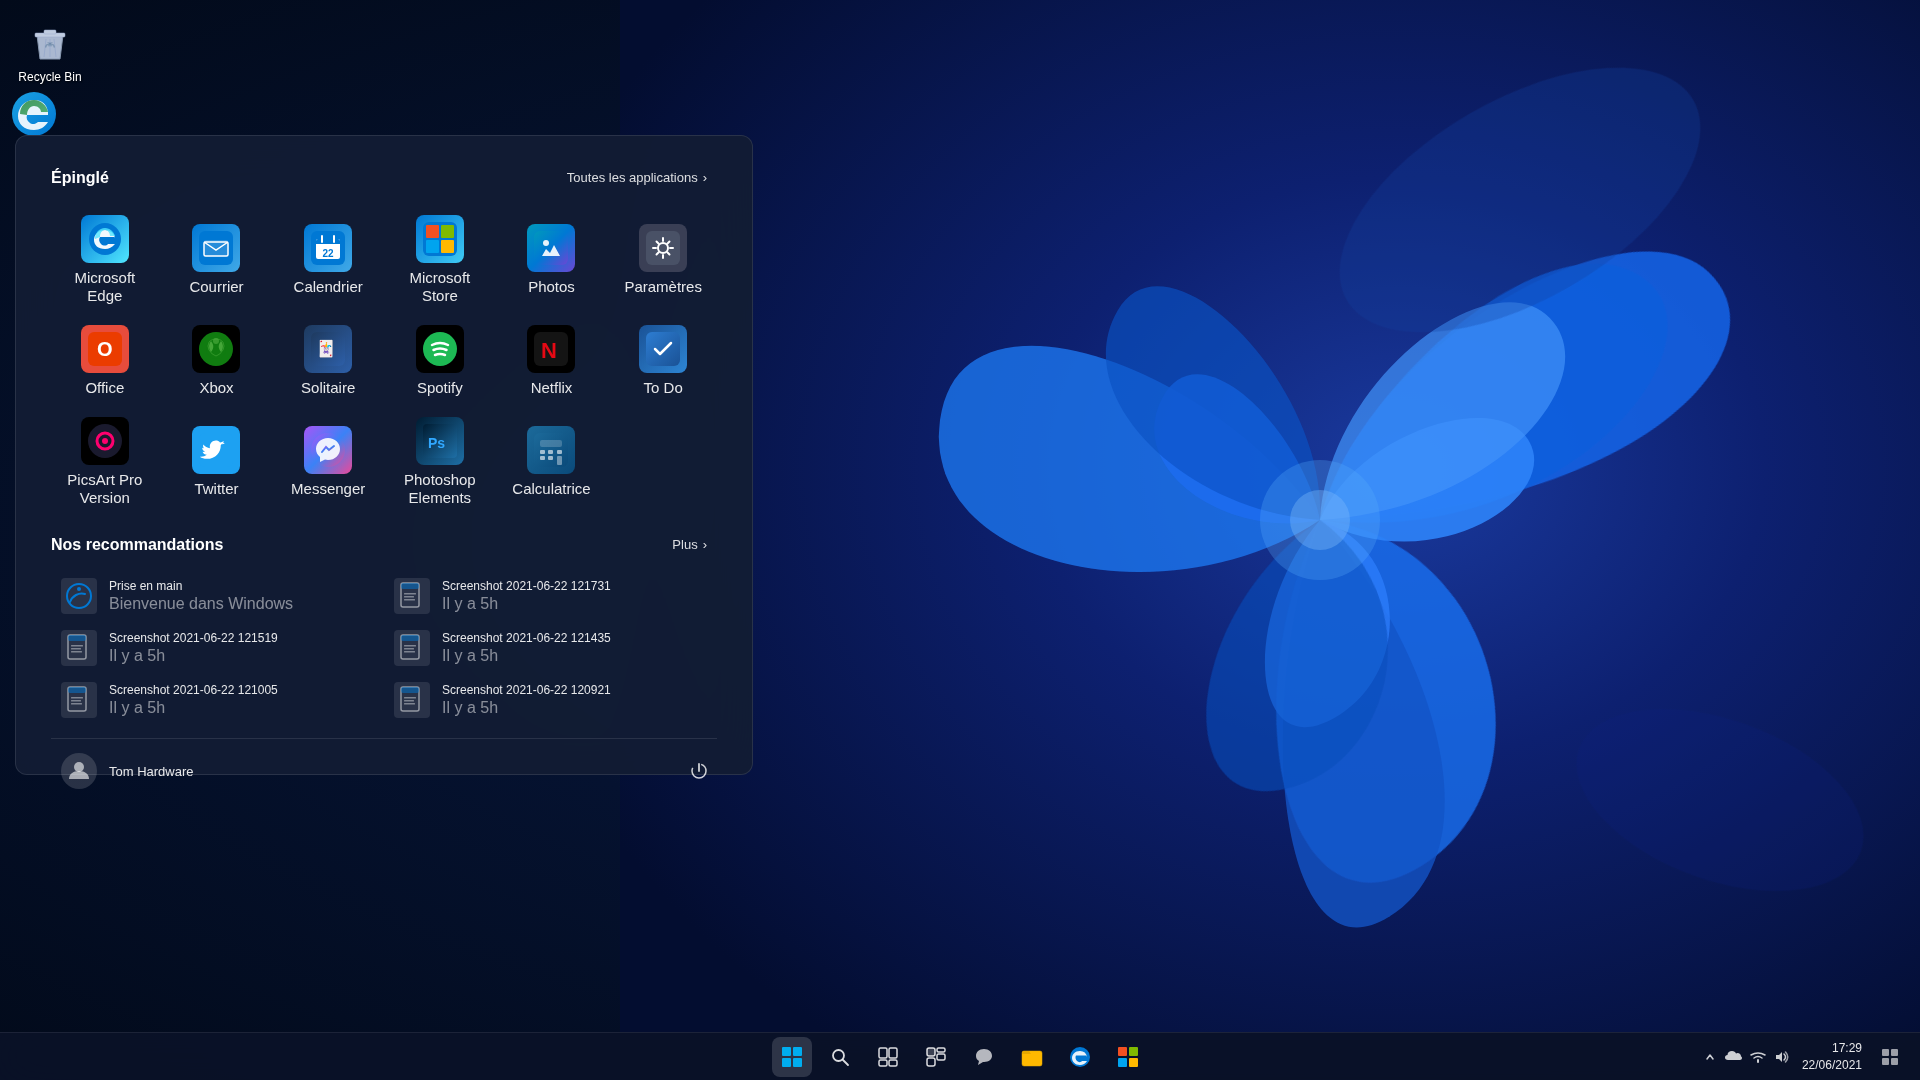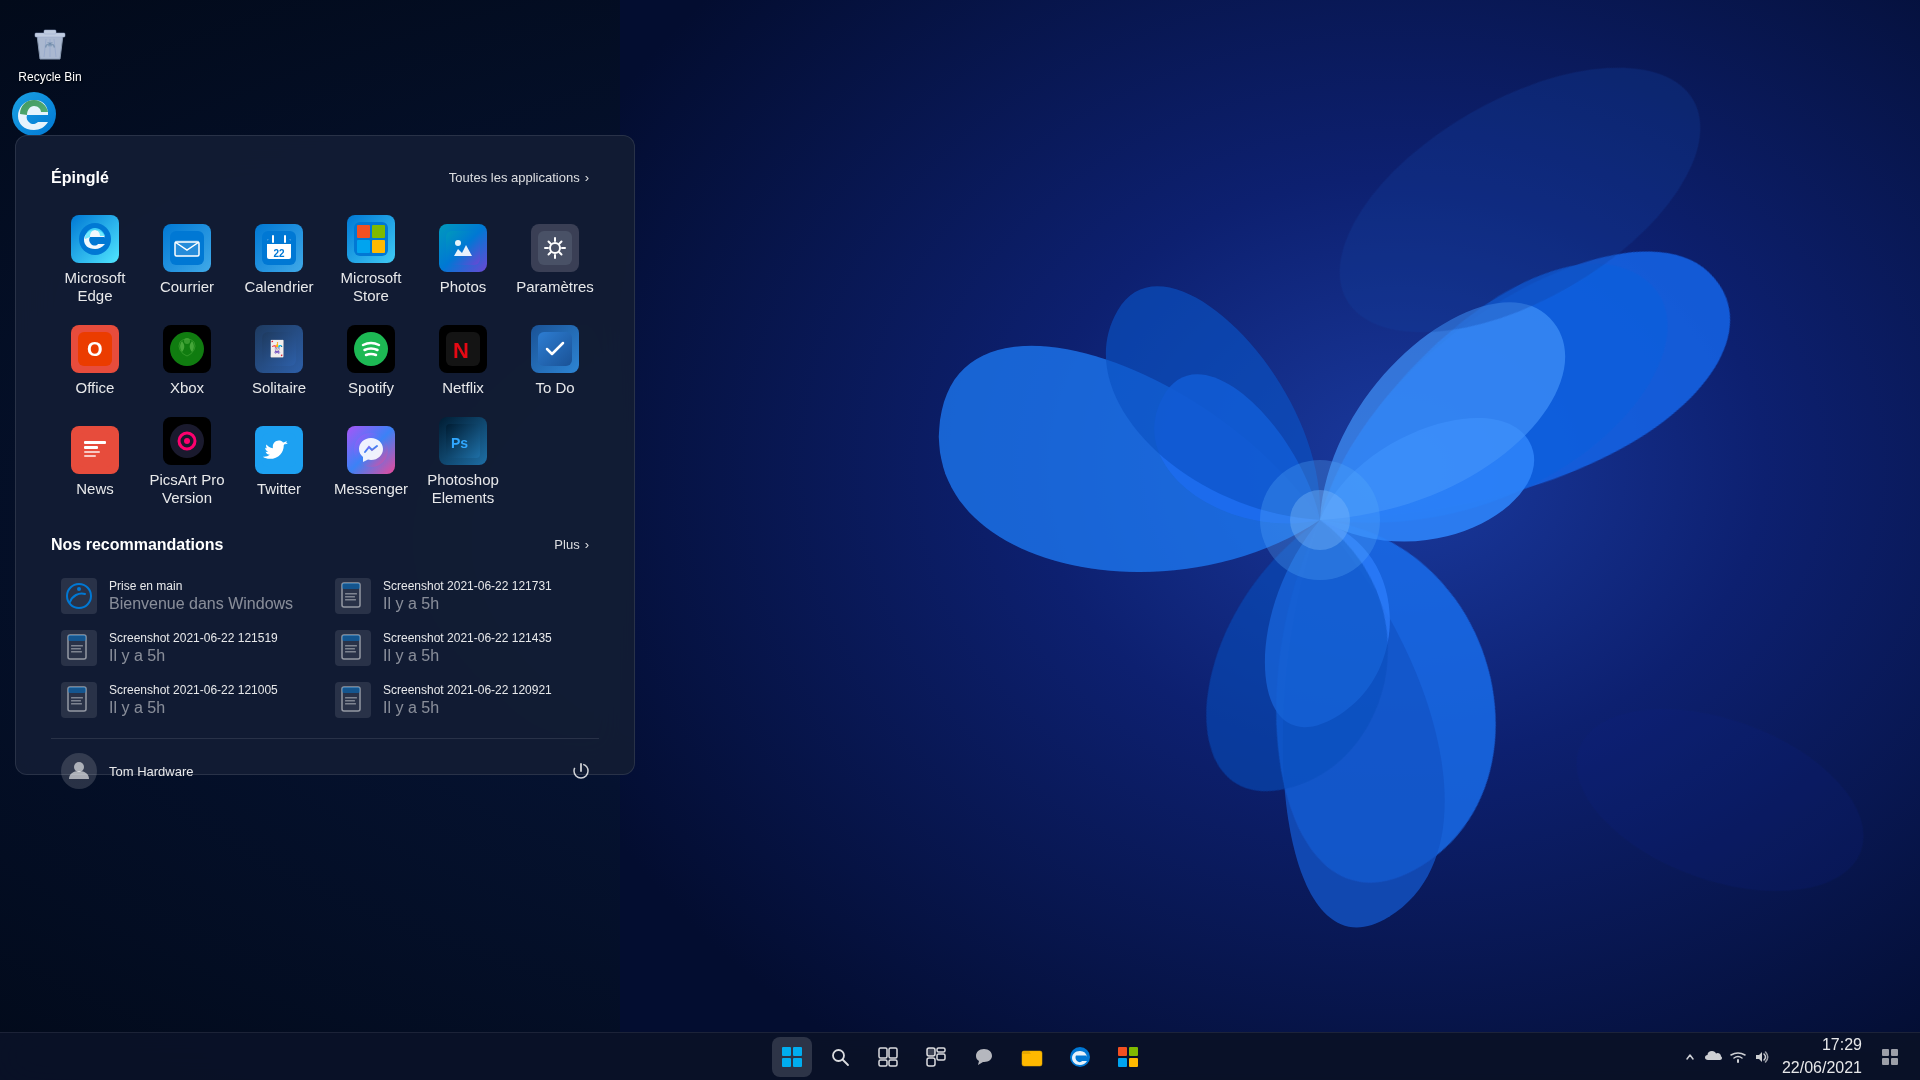--- a/index.html
+++ b/index.html
@@ -81,21 +81,21 @@
       height: 50px;
       z-index: 10;
       cursor: pointer;
     }
 
     
     .start-menu {
       position: absolute;
       left: 15px;
       top: 135px;
-      width: 620px;
+      width: 738px;
       height: 640px;
       background: rgba(18, 28, 52, 0.95);
       backdrop-filter: blur(20px);
       border-radius: 12px;
       z-index: 20;
       padding: 30px 35px 20px 35px;
       border: 1px solid rgba(255,255,255,0.1);
       display: flex;
       flex-direction: column;
     }
@@ -342,21 +342,21 @@
     }
 
     .clock-area {
       display: flex;
       flex-direction: column;
       align-items: flex-end;
       cursor: pointer;
       padding: 2px 6px;
       border-radius: 4px;
       color: rgba(255,255,255,0.9);
-      font-size: 16px;
+      font-size: 12px;
       line-height: 1.4;
     }
 
     .notification-btn {
       width: 36px;
       height: 36px;
       display: flex;
       align-items: center;
       justify-content: center;
       cursor: pointer;
@@ -624,32 +624,20 @@
           <stop offset="100%" stop-color="#1a5296"></stop>
         </linearGradient>
       </defs>
       <rect width="34" height="34" rx="6" fill="url(#todo-grad)"></rect>
       <path d="M9 17 L14 22 L25 11" stroke="white" stroke-width="2.5" stroke-linecap="round" stroke-linejoin="round" fill="none"></path>
     </svg>
         </div>
         <span class="app-name">To Do</span>
       </div>
       <div class="app-item">
-        <div class="app-icon icon-news" style="color: white; font-weight: bold; font-size: 20px;">
-          <svg width="34" height="34" viewBox="0 0 34 34" fill="none" xmlns="http://www.w3.org/2000/svg">
-      <rect width="34" height="34" rx="6" fill="#e74c3c"></rect>
-      <rect x="6" y="8" width="22" height="3" rx="1" fill="white"></rect>
-      <rect x="6" y="13" width="14" height="3" rx="1" fill="white"></rect>
-      <rect x="6" y="18" width="16" height="2" rx="1" fill="rgba(255,255,255,0.7)"></rect>
-      <rect x="6" y="22" width="12" height="2" rx="1" fill="rgba(255,255,255,0.7)"></rect>
-    </svg>
-        </div>
-        <span class="app-name">News</span>
-      </div>
-      <div class="app-item">
         <div class="app-icon icon-picsart" style="color: white; font-weight: bold; font-size: 20px;">
           <svg width="34" height="34" viewBox="0 0 34 34" fill="none" xmlns="http://www.w3.org/2000/svg">
       <rect width="34" height="34" rx="17" fill="#1a1a2e"></rect>
       <circle cx="17" cy="17" r="8" fill="none" stroke="#ff006e" stroke-width="3"></circle>
       <circle cx="17" cy="17" r="3" fill="#ff006e"></circle>
     </svg>
         </div>
         <span class="app-name">PicsArt Pro Version</span>
       </div>
       <div class="app-item">
@@ -686,20 +674,41 @@
           <stop offset="0%" stop-color="#001c32"></stop>
           <stop offset="100%" stop-color="#1e6fa6"></stop>
         </linearGradient>
       </defs>
       <rect width="34" height="34" rx="4" fill="url(#ps-grad)"></rect>
       <text x="5" y="24" fill="#31a8ff" font-size="14" font-weight="bold" font-family="Arial">Ps</text>
     </svg>
         </div>
         <span class="app-name">Photoshop Elements</span>
       </div>
+      <div class="app-item">
+        <div class="app-icon icon-calc" style="color: white; font-weight: bold; font-size: 20px;">
+          <svg width="34" height="34" viewBox="0 0 34 34" fill="none" xmlns="http://www.w3.org/2000/svg">
+      <defs>
+        <linearGradient id="calc-grad" x1="0%" y1="0%" x2="100%" y2="100%">
+          <stop offset="0%" stop-color="#1c6a9a"></stop>
+          <stop offset="100%" stop-color="#0a4a7a"></stop>
+        </linearGradient>
+      </defs>
+      <rect width="34" height="34" rx="6" fill="url(#calc-grad)"></rect>
+      <rect x="6" y="7" width="22" height="7" rx="2" fill="rgba(255,255,255,0.2)"></rect>
+      <rect x="6" y="17" width="5" height="4" rx="1" fill="rgba(255,255,255,0.6)"></rect>
+      <rect x="14" y="17" width="5" height="4" rx="1" fill="rgba(255,255,255,0.6)"></rect>
+      <rect x="23" y="17" width="5" height="4" rx="1" fill="rgba(255,255,255,0.6)"></rect>
+      <rect x="6" y="23" width="5" height="4" rx="1" fill="rgba(255,255,255,0.6)"></rect>
+      <rect x="14" y="23" width="5" height="4" rx="1" fill="rgba(255,255,255,0.6)"></rect>
+      <rect x="23" y="23" width="5" height="9" rx="1" fill="rgba(255,255,255,0.4)"></rect>
+    </svg>
+        </div>
+        <span class="app-name">Calculatrice</span>
+      </div>
     </div>
 
   <div class="recommendations-header">
     <span class="section-title">Nos recommandations</span>
     <div class="plus-btn">
       <span>Plus</span>
       <span>›</span>
     </div>
   </div>
 

